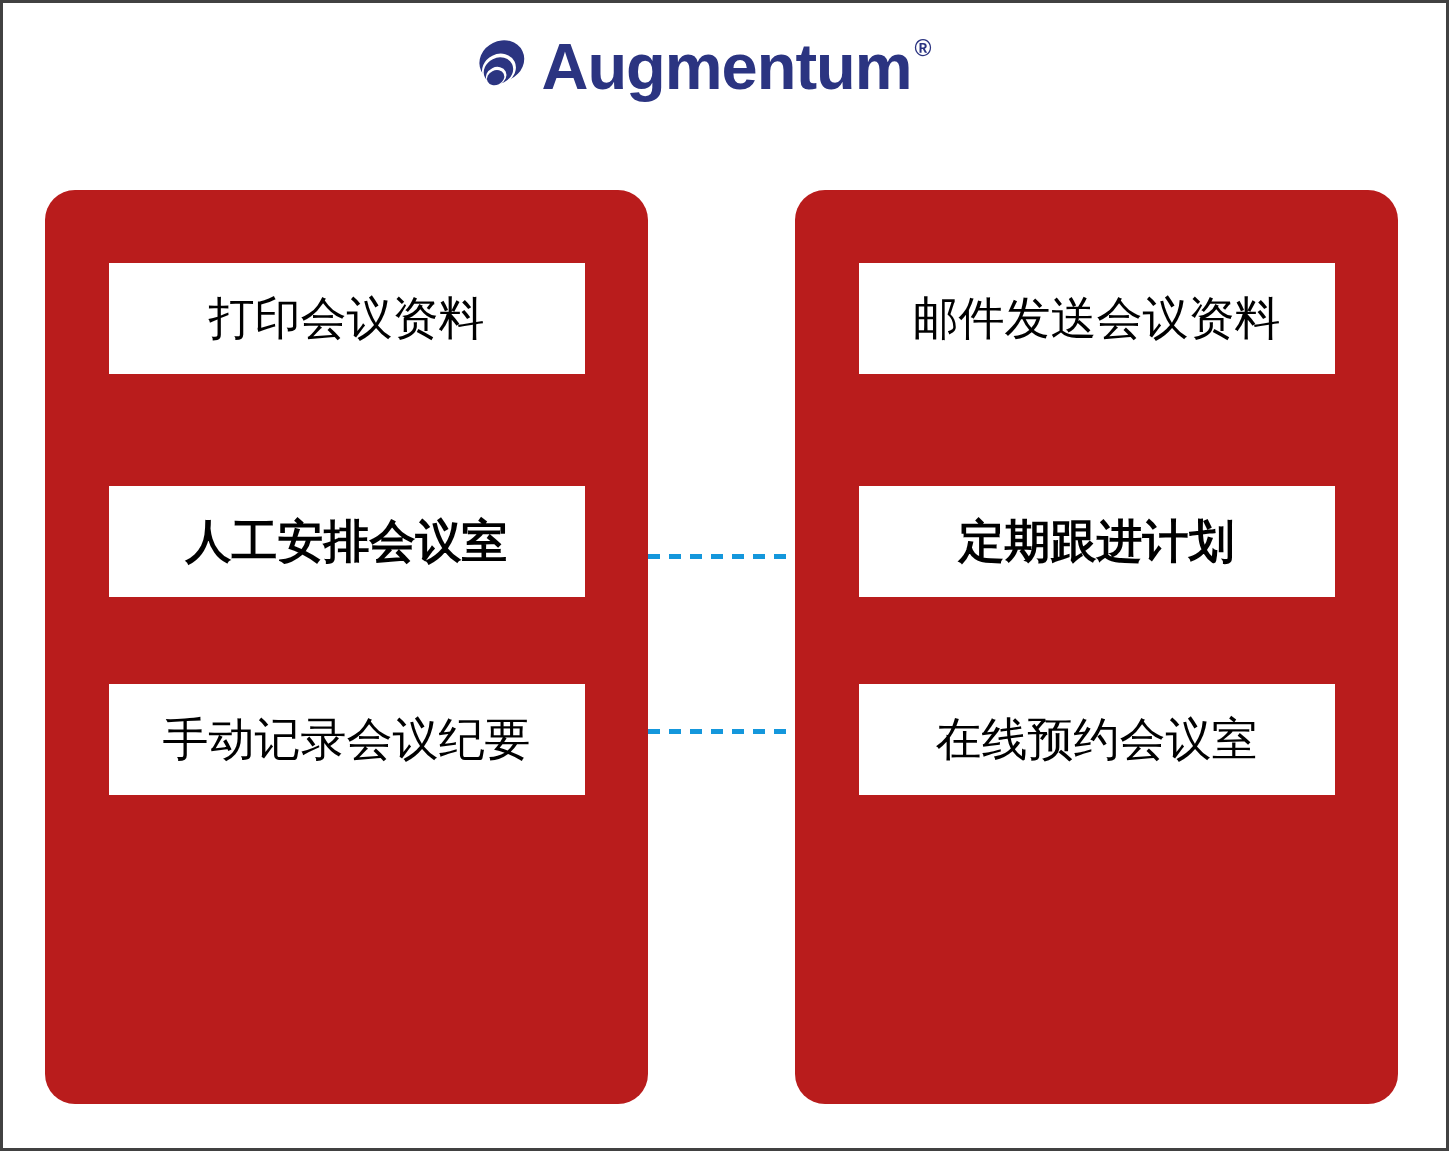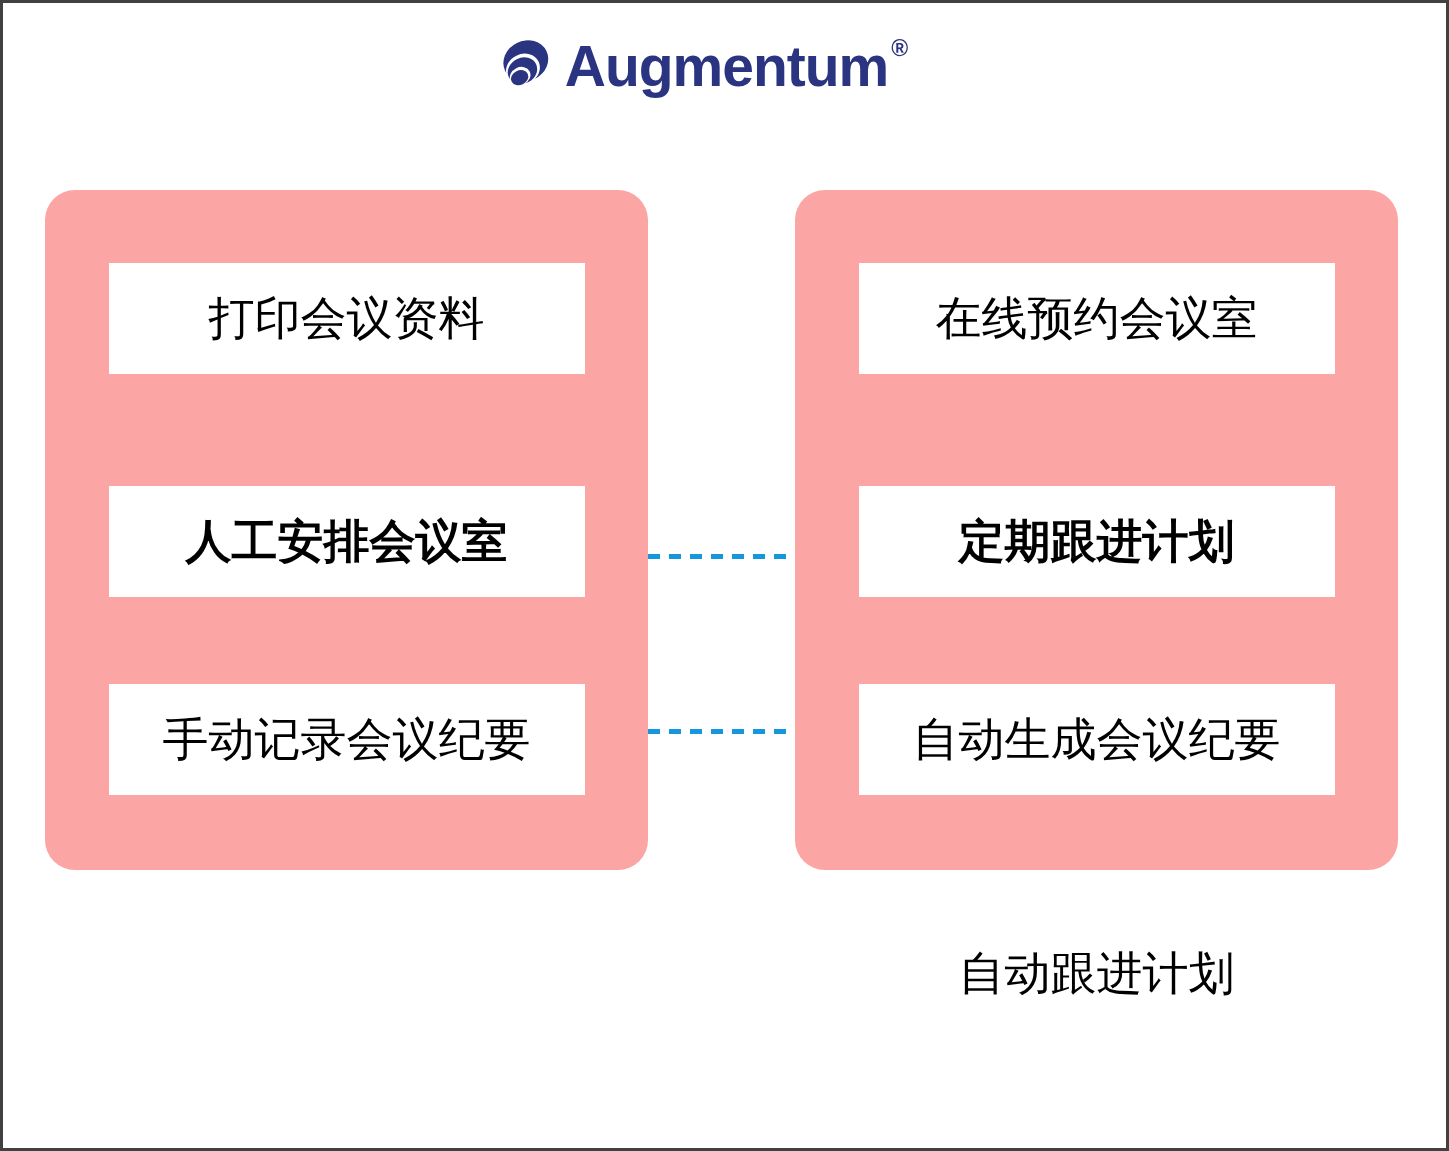--- a/index.html
+++ b/index.html
@@ -28,40 +28,40 @@
     align-items: center;
   }
   .logo-inner {
     display: flex;
     align-items: center;
     transform: translateX(-21px);
   }
   .logo-icon { width: 56px; height: 66px; margin-right: 10px; }
   .logo-text {
     color: #2B3481;
-    font-size: 57px;
+    font-size: 65px;
     font-weight: bold;
     letter-spacing: -1px;
     line-height: 1;
   }
   .reg-mark {
     color: #2B3481;
     font-size: 23px;
     font-weight: bold;
     align-self: flex-start;
     margin-top: 2px;
     margin-left: 3px;
   }
   
   .panel {
     position: absolute;
     top: 187px;
     width: 603px;
-    height: 680px;
-    background: #fca5a5;
+    height: 914px;
+    background: #b91c1c;
     border-radius: 30px;
     text-align: right;
   }
   .panel-left  { left: 42px;  }
   .panel-right { left: 792px; }
   .step-box {
     position: absolute;
     left: 50%;
     transform: translateX(-50%);
     width: 476px;
@@ -112,22 +112,21 @@
     </div>
   </div>
 
   <div class="panel panel-left">
     <div class="step-box row-0">打印会议资料</div>
     <div class="step-box row-1">人工安排会议室</div>
     <div class="step-box row-2">手动记录会议纪要</div>
   </div>
 
   <div class="panel panel-right">
-    <div class="step-box row-0">在线预约会议室</div>
+    <div class="step-box row-0">邮件发送会议资料</div>
     <div class="step-box row-1">定期跟进计划</div>
-    <div class="step-box row-2">自动生成会议纪要</div>
-    <div class="step-box row-3">自动跟进计划</div>
+    <div class="step-box row-2">在线预约会议室</div>
   </div>
 
   <div class="connector connector-1"></div>
   <div class="connector connector-2"></div>
 
 </div>
 
 </body></html>

